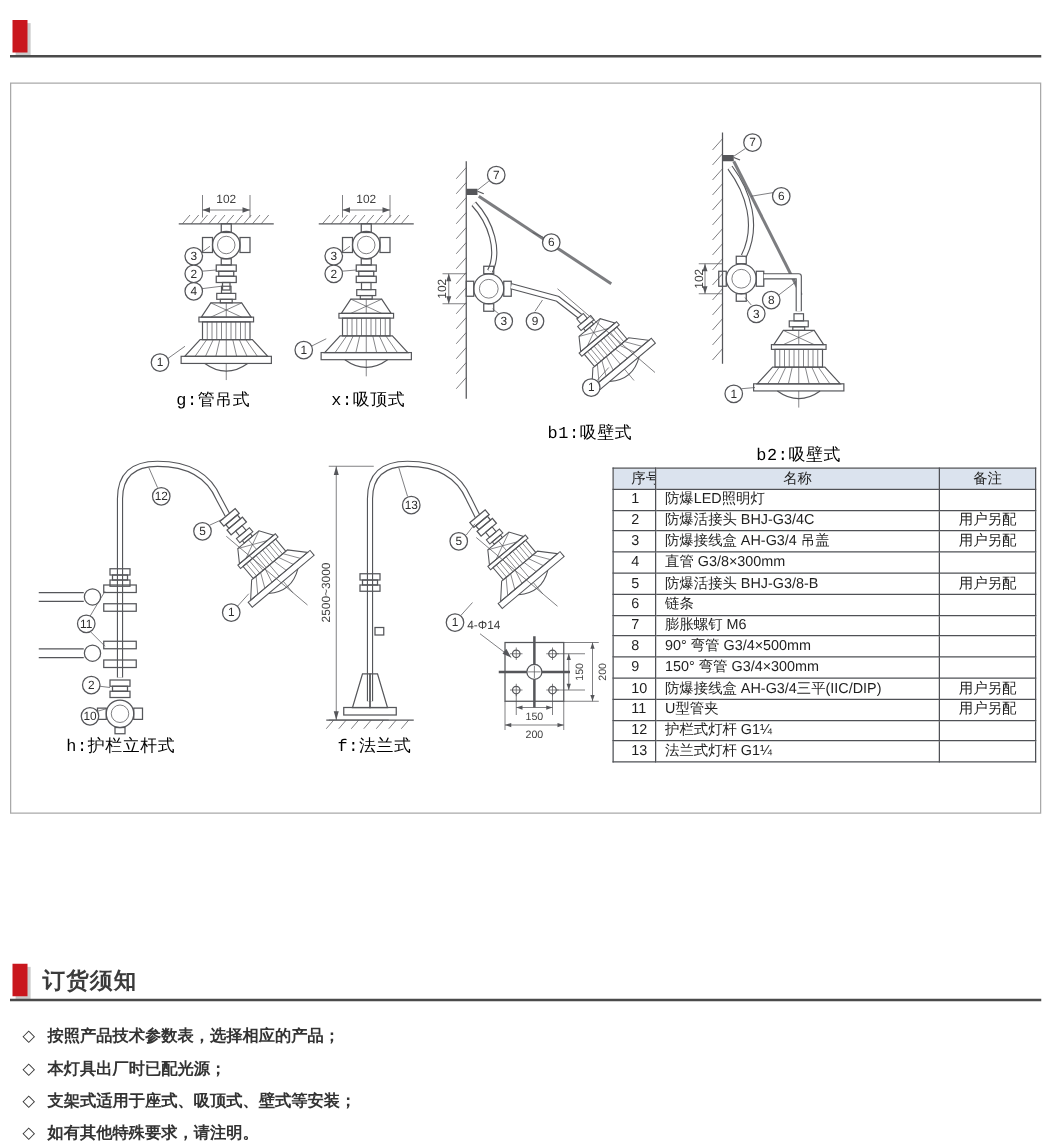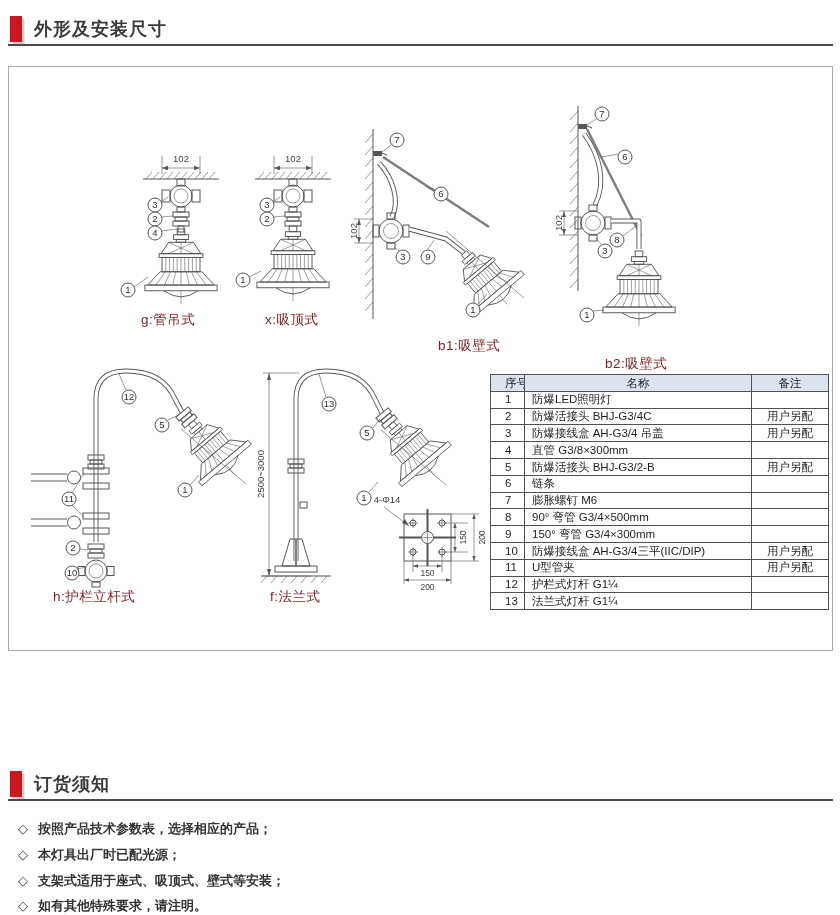--- a/index.html
+++ b/index.html
@@ -12,21 +12,21 @@
   .sec-head { position:absolute; left:0; width:840px; height:30px; }
   .red-bar { position:absolute; left:10px; top:1px; width:12px; height:26px;
              background:#c9171e; box-shadow:2.5px 2.5px 0 rgba(140,140,140,.45); }
   .sec-title { position:absolute; left:34px; top:2px; font-size:18px; font-weight:bold; color:#3b3b3b; letter-spacing:1px; }
   .rule { position:absolute; left:8px; width:825px; height:2px; background:#4a4a4a; }
 
   
   .panel { position:absolute; left:8px; top:66px; width:825px; height:585px;
            border:1px solid #a9a9a9; background:#fff; }
   .panel svg { position:absolute; overflow:visible; }
-  .diagram-label { position:absolute; font-size:13.5px; color:#7f1d1d; white-space:nowrap; letter-spacing:0.5px; }
+  .diagram-label { position:absolute; font-size:13.5px; color:#000000; white-space:nowrap; letter-spacing:0.5px;font-family:Liberation Mono, monospace; }
 
   
   .ln   { stroke:#55565a; fill:none; stroke-width:1; }
   .thin { stroke:#55565a; fill:none; stroke-width:0.6; }
   .fl   { fill:#55565a; stroke:none; }
   .pipe-o { stroke:#55565a; stroke-width:5; fill:none; stroke-linejoin:round; stroke-linecap:butt; }
   .pipe-i { stroke:#ffffff; stroke-width:3.2; fill:none; stroke-linejoin:round; stroke-linecap:butt; }
   .chain  { stroke:#7c7d80; stroke-width:2.4; }
   .callout circle { fill:#fff; stroke:#55565a; stroke-width:1; }
   .callout text { font-size:9.5px; fill:#2f2f2f; text-anchor:middle; }
@@ -95,21 +95,20 @@
       <rect class="ln" x="11" y="-4.5" width="7" height="9"></rect>
       <circle class="ln" cx="0" cy="0" r="11"></circle>
       <circle class="thin" cx="0" cy="0" r="7"></circle>
       <rect class="ln" x="-4" y="11" width="8" height="5"></rect>
     </g>
   </defs>
 </svg>
 
 <div class="sec-head" style="top:15px">
   <div class="red-bar"></div>
-  <div class="sec-title">外形及安装尺寸</div>
 </div>
 <div class="rule" style="top:44px"></div>
 
 <div class="panel">
 
   <svg style="left:102px;top:77px" width="120" height="165">
     <path class="thin" d="M51,12 V30 M89,12 V30"></path>
     <line class="thin" x1="51" y1="24" x2="89" y2="24"></line>
     <polygon class="fl" points="51,24 57,21.8 57,26.2"></polygon>
     <polygon class="fl" points="89,24 83,21.8 83,26.2"></polygon>
@@ -454,21 +453,21 @@
           <td class="l">防爆接线盒 AH-G3/4 吊盖</td>
           <td class="c">用户另配</td>
         </tr>
       <tr>
           <td class="c">4</td>
           <td class="l">直管 G3/8×300mm</td>
           <td class="c"></td>
         </tr>
       <tr>
           <td class="c">5</td>
-          <td class="l">防爆活接头 BHJ-G3/2-B</td>
+          <td class="l">防爆活接头 BHJ-G3/8-B</td>
           <td class="c">用户另配</td>
         </tr>
       <tr>
           <td class="c">6</td>
           <td class="l">链条</td>
           <td class="c"></td>
         </tr>
       <tr>
           <td class="c">7</td>
           <td class="l">膨胀螺钉 M6</td>

